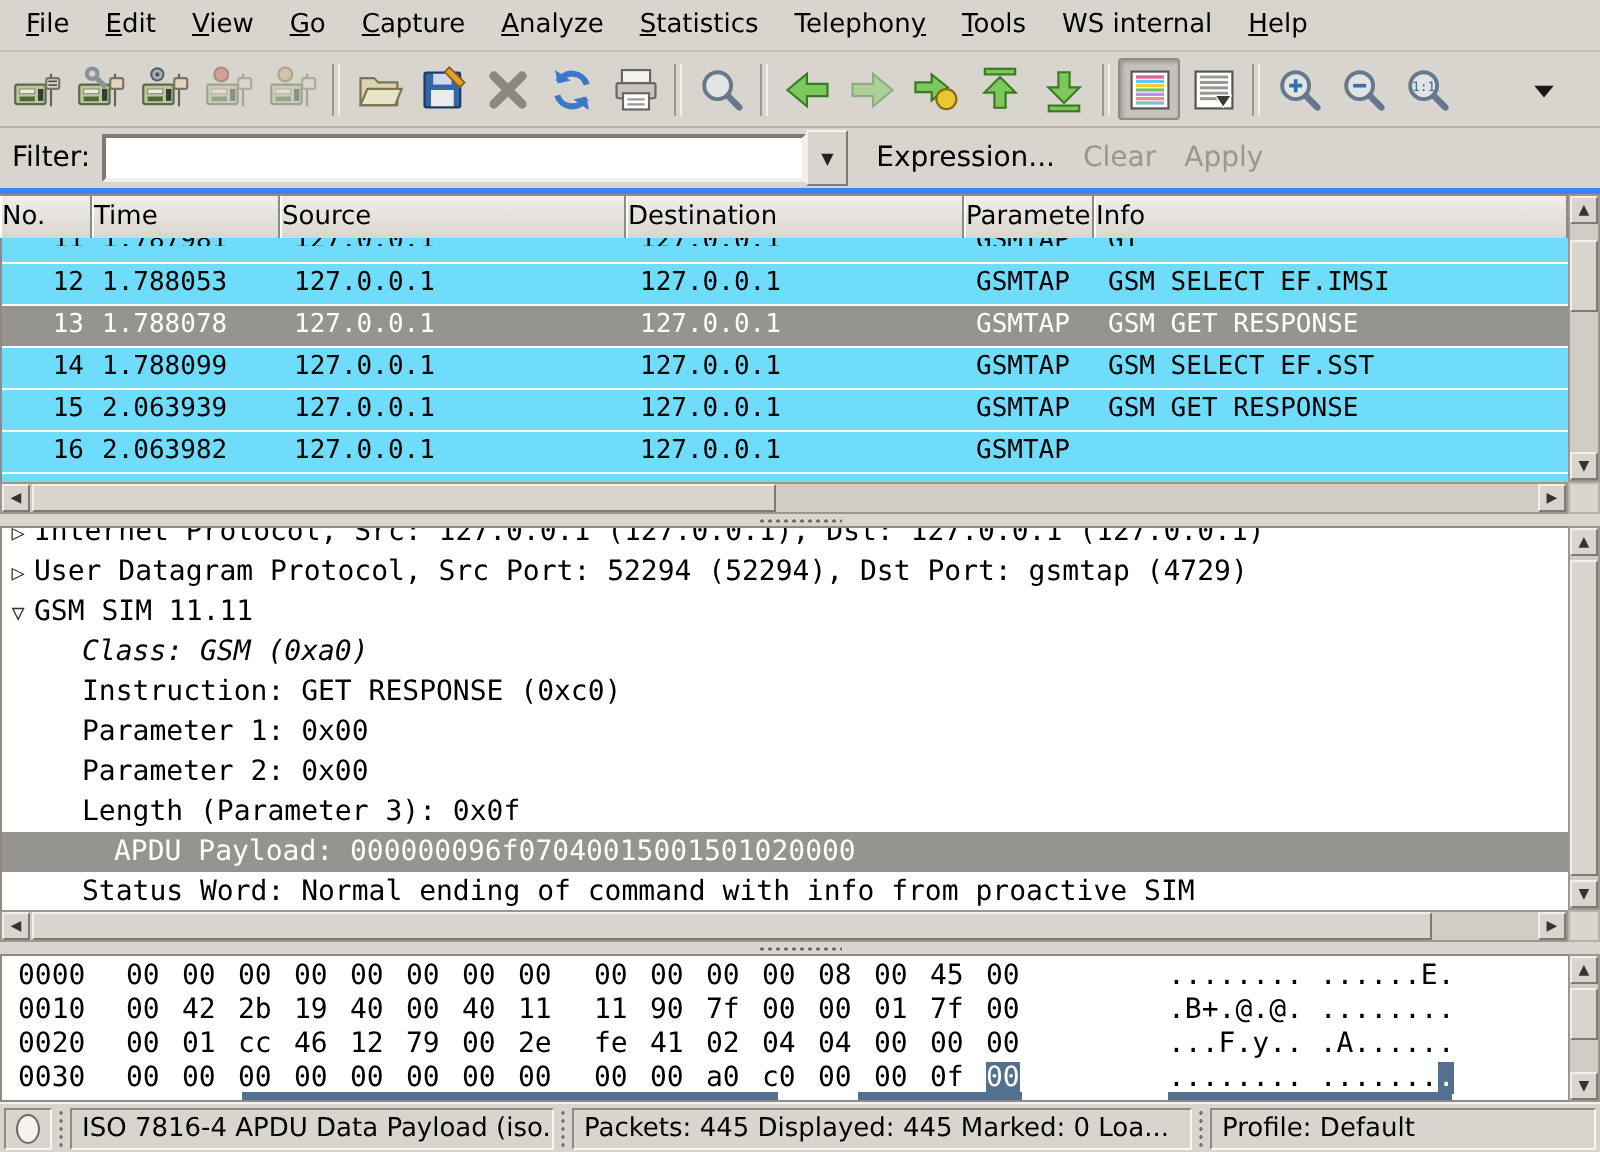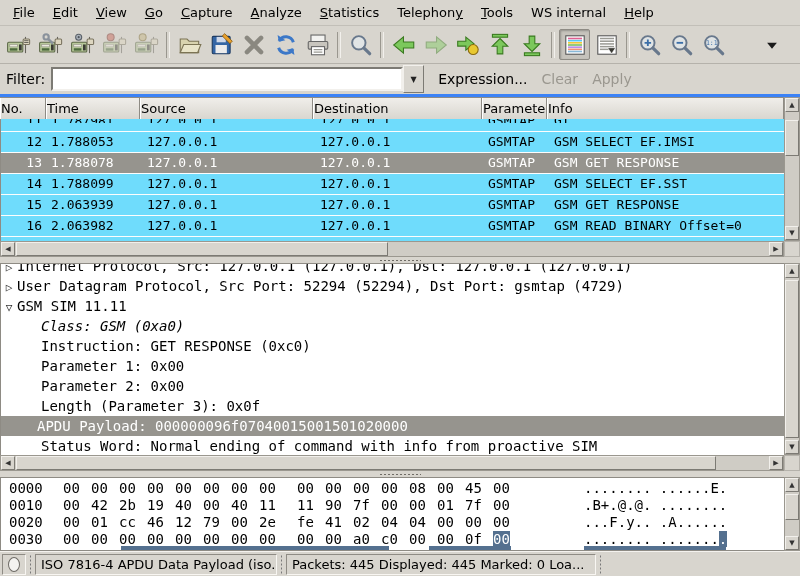--- a/index.html
+++ b/index.html
@@ -392,21 +392,20 @@
       <span class="c-dst">127.0.0.1</span>
       <span class="c-proto">GSMTAP</span>
       <span class="c-info">GSM GET RESPONSE</span>
     </div>
     <div class="prow">
       <span class="c-no">16</span>
       <span class="c-time">2.063982</span>
       <span class="c-src">127.0.0.1</span>
       <span class="c-dst">127.0.0.1</span>
       <span class="c-proto">GSMTAP</span>
-      <span class="c-info">GSM READ BINARY Offset=0</span>
     </div>
     <div class="strip"></div>
   </div>
 
 <div class="vscroll" style="left:784px;top:97px;height:144px;width:16px">
   <div class="sbtn" style="top:0;left:0;width:14px;height:14px">▲</div>
   <div class="sthumb" style="top:22px;left:0;width:14px;height:36px"></div>
   <div class="sbtn" style="bottom:0;left:0;width:14px;height:14px">▼</div>
 </div>
 
@@ -423,21 +422,21 @@
 
 <div class="details" id="details">
     <div class="dline partial"><span class="dexp">▷</span><span>Internet Protocol, Src: 127.0.0.1 (127.0.0.1), Dst: 127.0.0.1 (127.0.0.1)</span></div>
     <div class="dline"><span class="dexp">▷</span><span>User Datagram Protocol, Src Port: 52294 (52294), Dst Port: gsmtap (4729)</span></div>
     <div class="dline"><span class="dexp">▽</span><span>GSM SIM 11.11</span></div>
     <div class="dline" style="padding-left: 24px; font-style: italic;"><span class="dexp"></span><span>Class: GSM (0xa0)</span></div>
     <div class="dline" style="padding-left: 24px;"><span class="dexp"></span><span>Instruction: GET RESPONSE (0xc0)</span></div>
     <div class="dline" style="padding-left: 24px;"><span class="dexp"></span><span>Parameter 1: 0x00</span></div>
     <div class="dline" style="padding-left: 24px;"><span class="dexp"></span><span>Parameter 2: 0x00</span></div>
     <div class="dline" style="padding-left: 24px;"><span class="dexp"></span><span>Length (Parameter 3): 0x0f</span></div>
-    <div class="dline sel" style="padding-left: 20px;"><span class="dexp"></span><span>APDU Payload: 000000096f07040015001501020000</span></div>
+    <div class="dline sel" style="padding-left: 40px;"><span class="dexp"></span><span>APDU Payload: 000000096f07040015001501020000</span></div>
     <div class="dline" style="padding-left: 24px;"><span class="dexp"></span><span>Status Word: Normal ending of command with info from proactive SIM</span></div>
   </div>
 
 <div class="vscroll" style="left:784px;top:263px;height:192px;width:16px">
   <div class="sbtn" style="top:0;left:0;width:14px;height:14px">▲</div>
   <div class="sthumb" style="top:16px;left:0;width:14px;height:158px"></div>
   <div class="sbtn" style="bottom:0;left:0;width:14px;height:14px">▼</div>
 </div>
 
 <div class="hscroll" style="left:0;top:455px;width:784px;height:16px">
@@ -469,13 +468,14 @@
 
 <div class="statusbar" id="statusbar">
   <div class="sbox" style="width:24px;justify-content:center">
     <div class="expert-circle"></div>
   </div>
 <div class="shandle"></div>
     <div class="sbox" style="width: 242px;">ISO 7816-4 APDU Data Payload (iso...</div>
     <div class="shandle"></div>
     <div class="sbox" style="width: 310px;">Packets: 445 Displayed: 445 Marked: 0 Loa...</div>
     <div class="shandle"></div>
+    <div class="sbox" style="flex: 1 1 0%;">Profile: Default</div>
   </div>
 
 </body></html>

